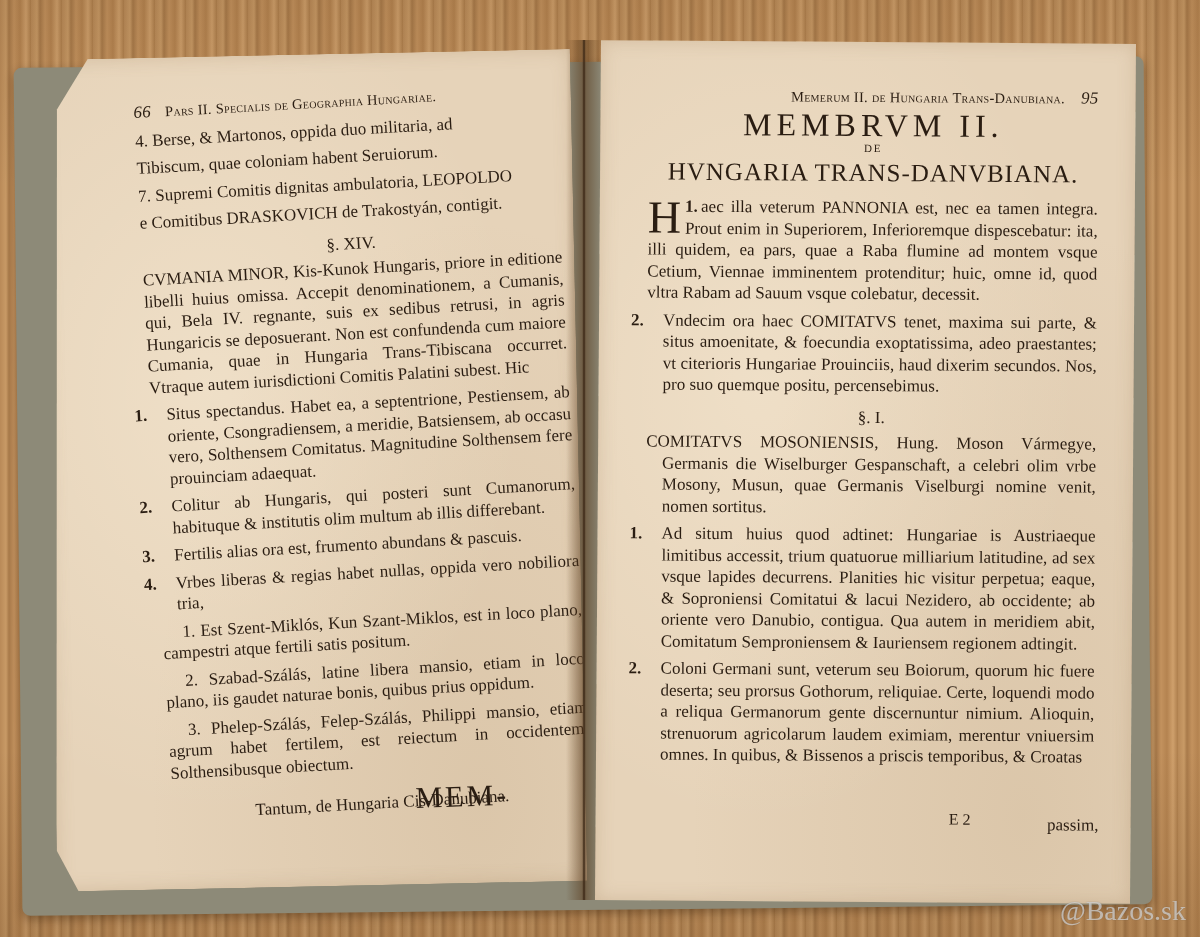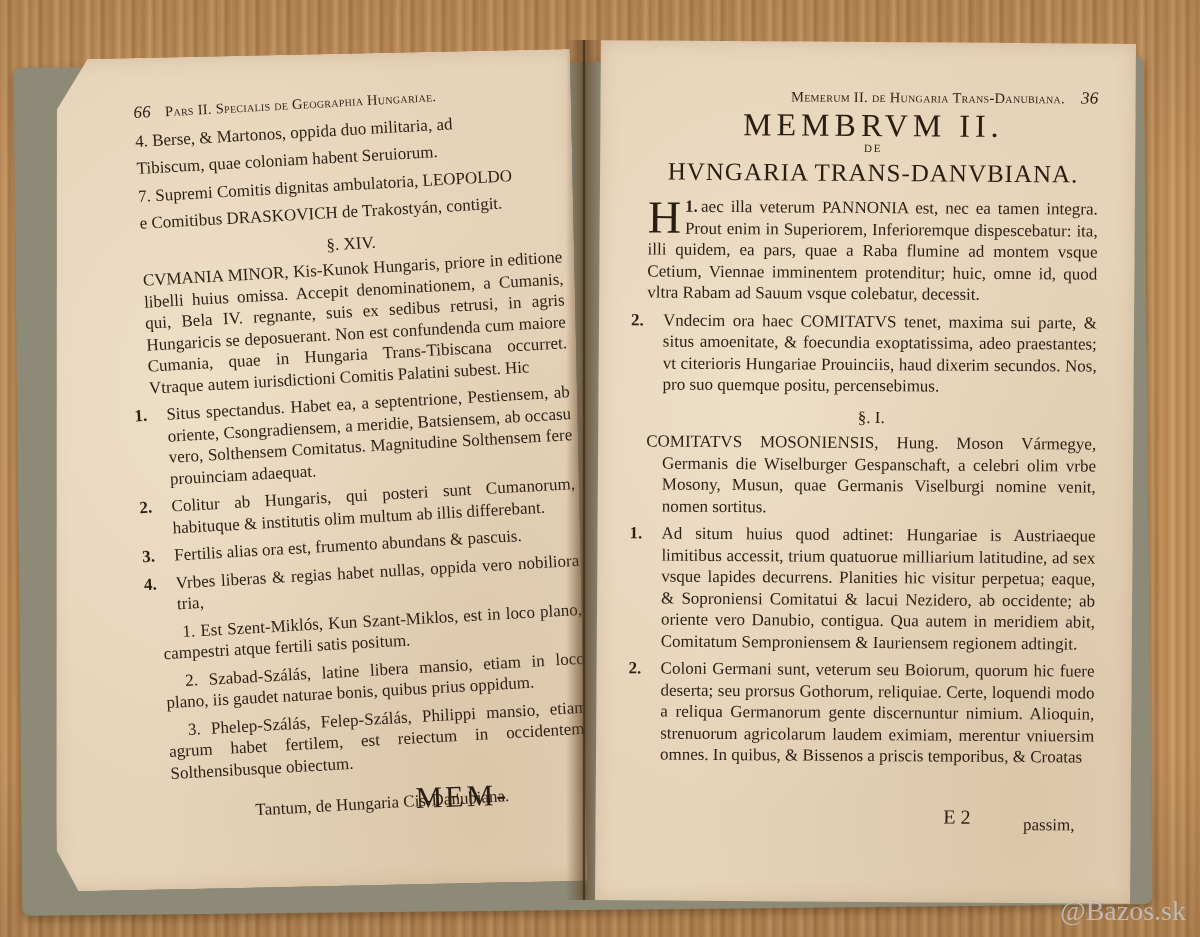--- a/index.html
+++ b/index.html
@@ -53,22 +53,22 @@
   .para { text-indent: 0; margin: 0 0 6px; text-align: justify; }
   .para .num { display: inline-block; width: 16px; font-weight: bold; }
   .hang { padding-left: 16px; text-indent: -16px; }
   .sub { text-indent: 20px; }
   .closing { text-align: center; margin-top: 20px; }
   .catchword-big { position: absolute; left: 360px; top: 728px; font-size: 30px; letter-spacing: 3px; transform: rotate(-1deg); }
   .title1 { text-align: center; font-size: 32px; letter-spacing: 5px; margin: 6px 0 2px; }
   .title-de { text-align: center; font-size: 11px; letter-spacing: 2px; }
   .title2 { text-align: center; font-size: 25px; letter-spacing: 1px; margin: 2px 0 14px; }
   .dropcap { float: left; font-size: 46px; line-height: 40px; margin: 2px 4px 0 0; }
-  .sig { position: absolute; right: 160px; bottom: 74px; font-size: 20px; }
-  .catch-right { position: absolute; right: 56px; bottom: 68px; font-size: 17px; }
+  .sig { position: absolute; right: 160px; bottom: 74px; font-size: 16px; }
+  .catch-right { position: absolute; right: 32px; bottom: 68px; font-size: 17px; }
   .watermark {
     position: absolute; right: 14px; bottom: 10px; font-family: Liberation Serif, serif;
     font-size: 28px; color: rgba(255,255,255,0.55);
     text-shadow: 0 0 1px rgba(80,80,80,0.6);
   }
 </style>
 </head>
 <body>
 
 <div class="wood-shade"></div>
@@ -97,21 +97,21 @@
   </div>
   <div class="catchword-big">MEM-</div>
 </div>
 
 <div class="gutter"></div>
 
 <div class="page page-right">
   <div class="text-block right-text">
     <div class="runhead runhead-right">
       <span>Memerum II. de Hungaria Trans-Danubiana.</span>
-      <span class="pno">36</span>
+      <span class="pno">95</span>
     </div>
     <div class="title1">MEMBRVM II.</div>
     <div class="title-de">DE</div>
     <div class="title2">HVNGARIA TRANS-DANVBIANA.</div>
     <div class="para">
       <span class="num">1.</span><span class="dropcap">H</span><span>aec illa veterum PANNONIA est, nec ea tamen integra. Prout enim in Superiorem, Inferioremque dispescebatur: ita, illi quidem, ea pars, quae a Raba flumine ad montem vsque Cetium, Viennae imminentem protenditur; huic, omne id, quod vltra Rabam ad Sauum vsque colebatur, decessit.</span>
     </div>
     <div class="para hang"><span class="num">2.</span><span>Vndecim ora haec COMITATVS tenet, maxima sui parte, &amp; situs amoenitate, &amp; foecundia exoptatissima, adeo praestantes; vt citerioris Hungariae Prouinciis, haud dixerim secundos. Nos, pro suo quemque positu, percensebimus.</span></div>
     <div class="sect">§. I.</div>
     <div class="para hang">COMITATVS MOSONIENSIS, Hung. Moson Vármegye, Germanis die Wiselburger Gespanschaft, a celebri olim vrbe Mosony, Musun, quae Germanis Viselburgi nomine venit, nomen sortitus.</div>

